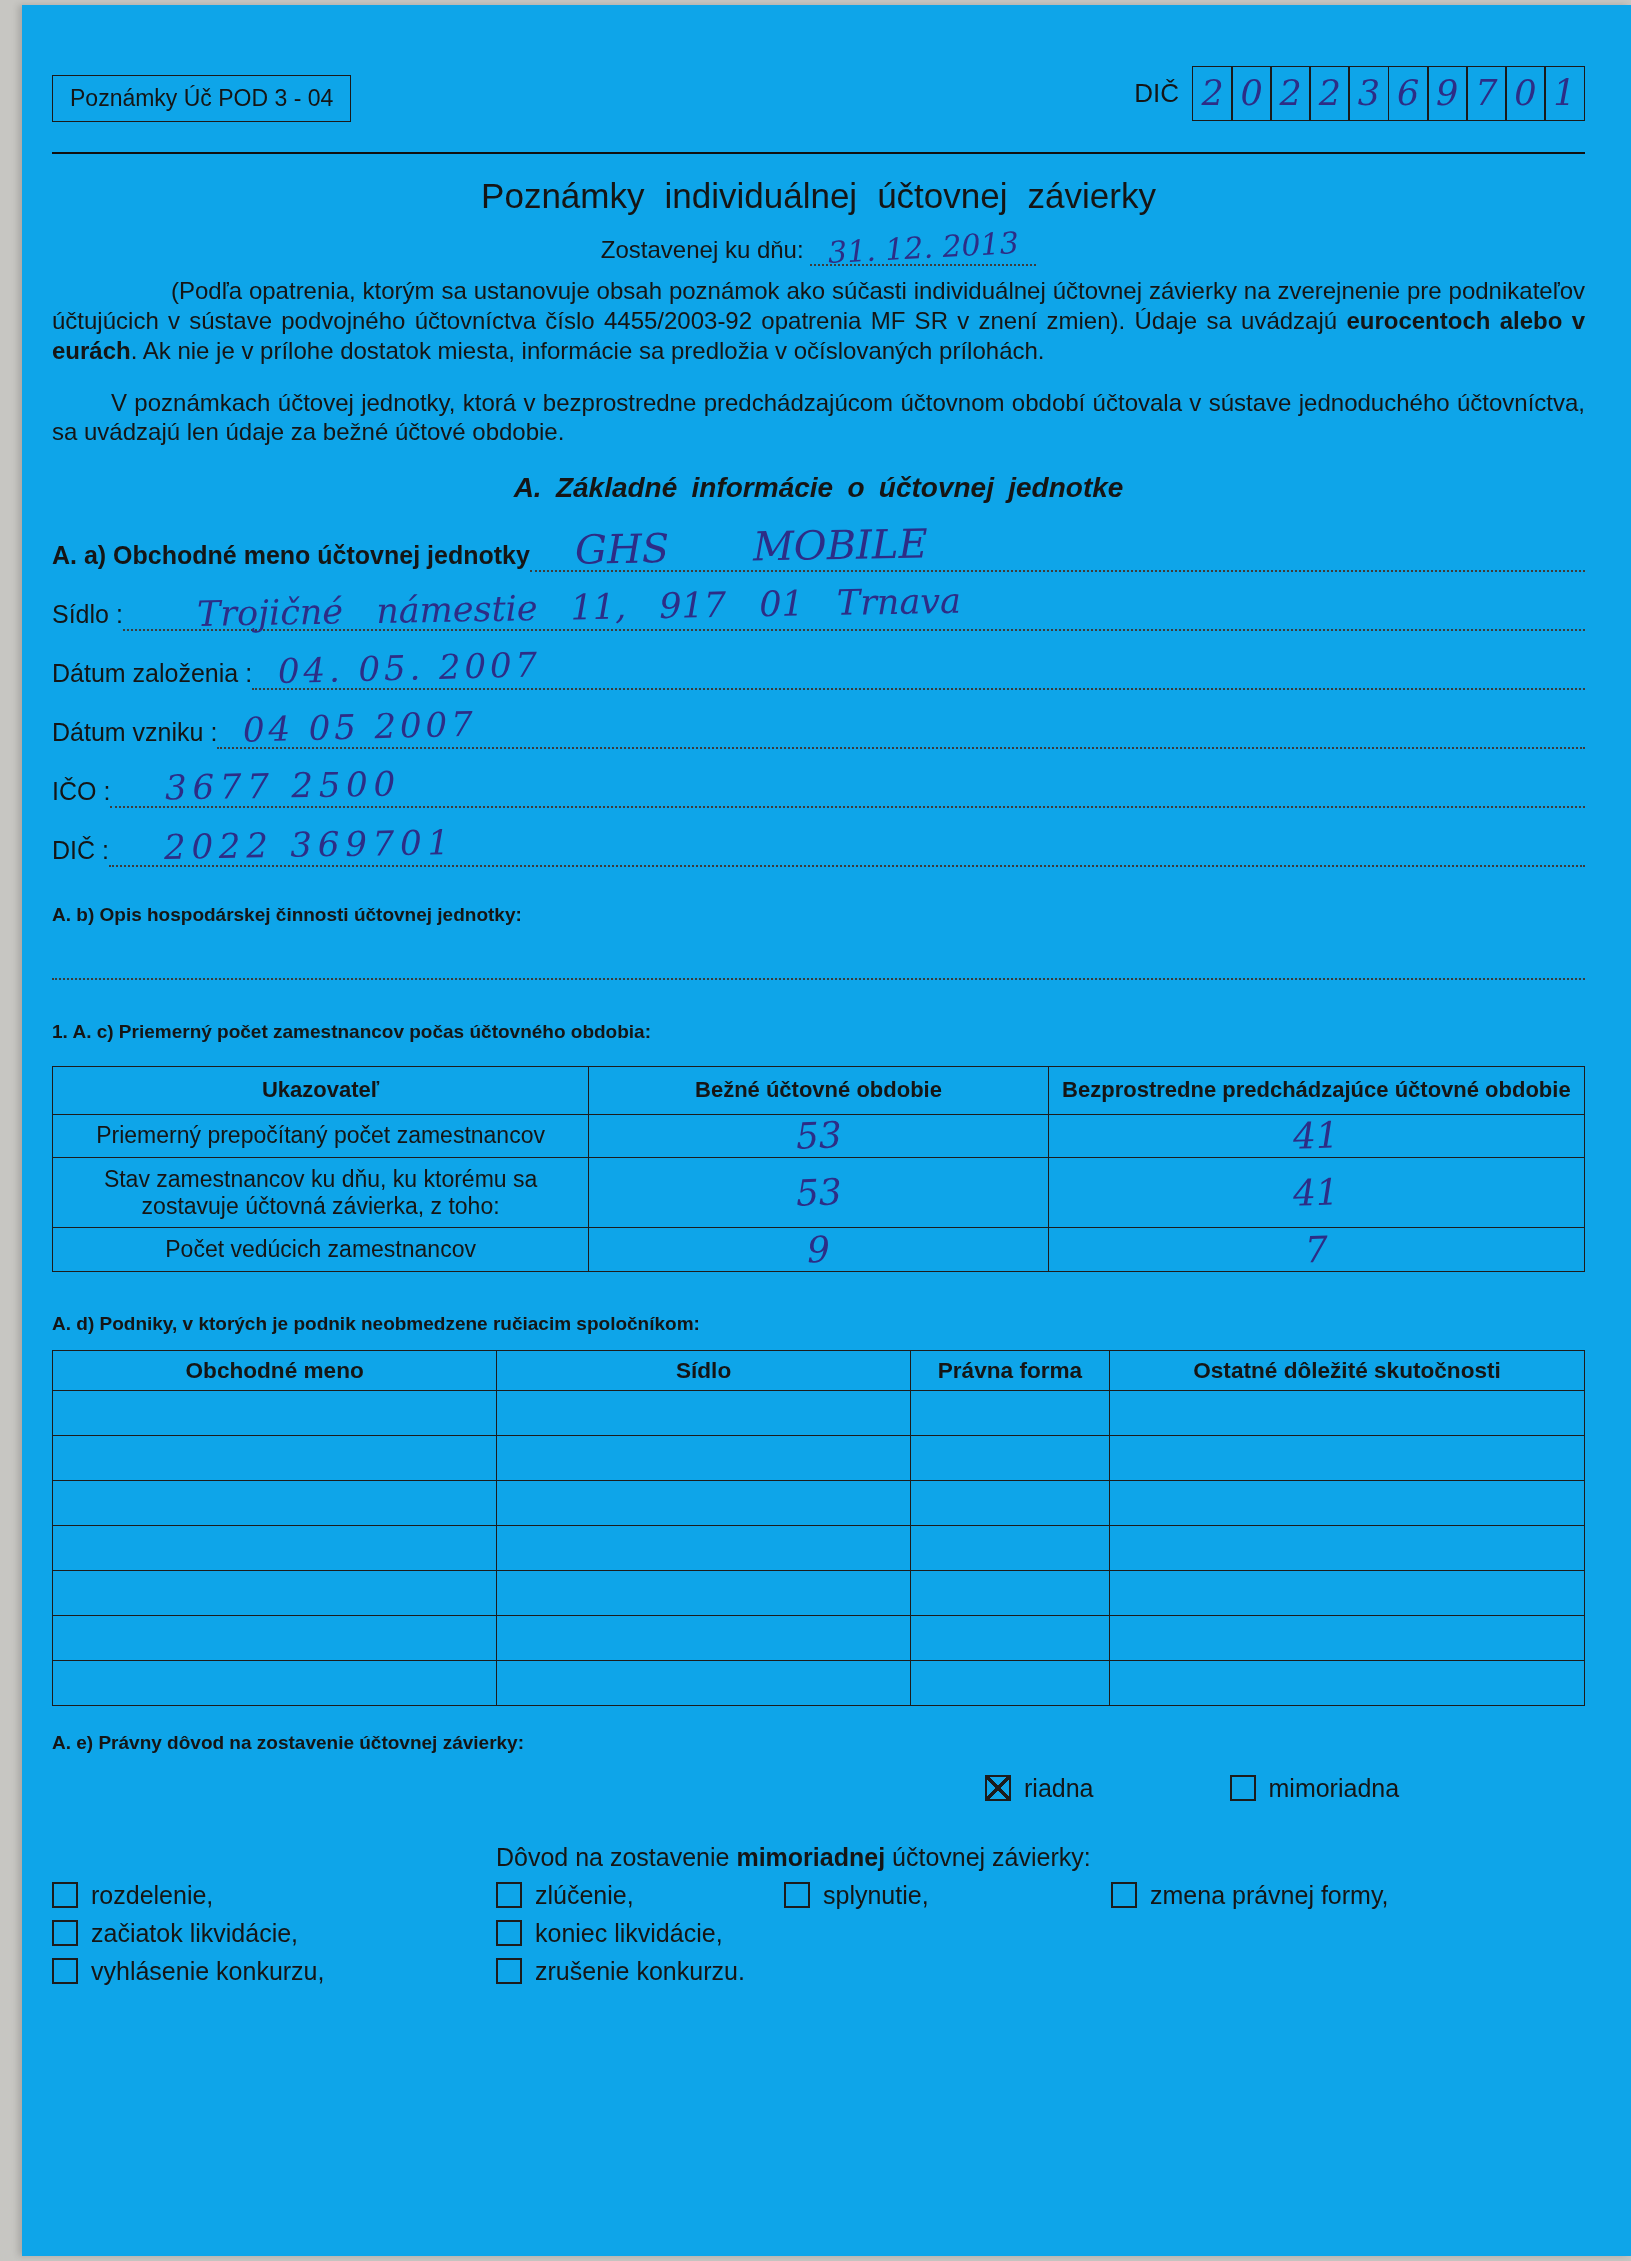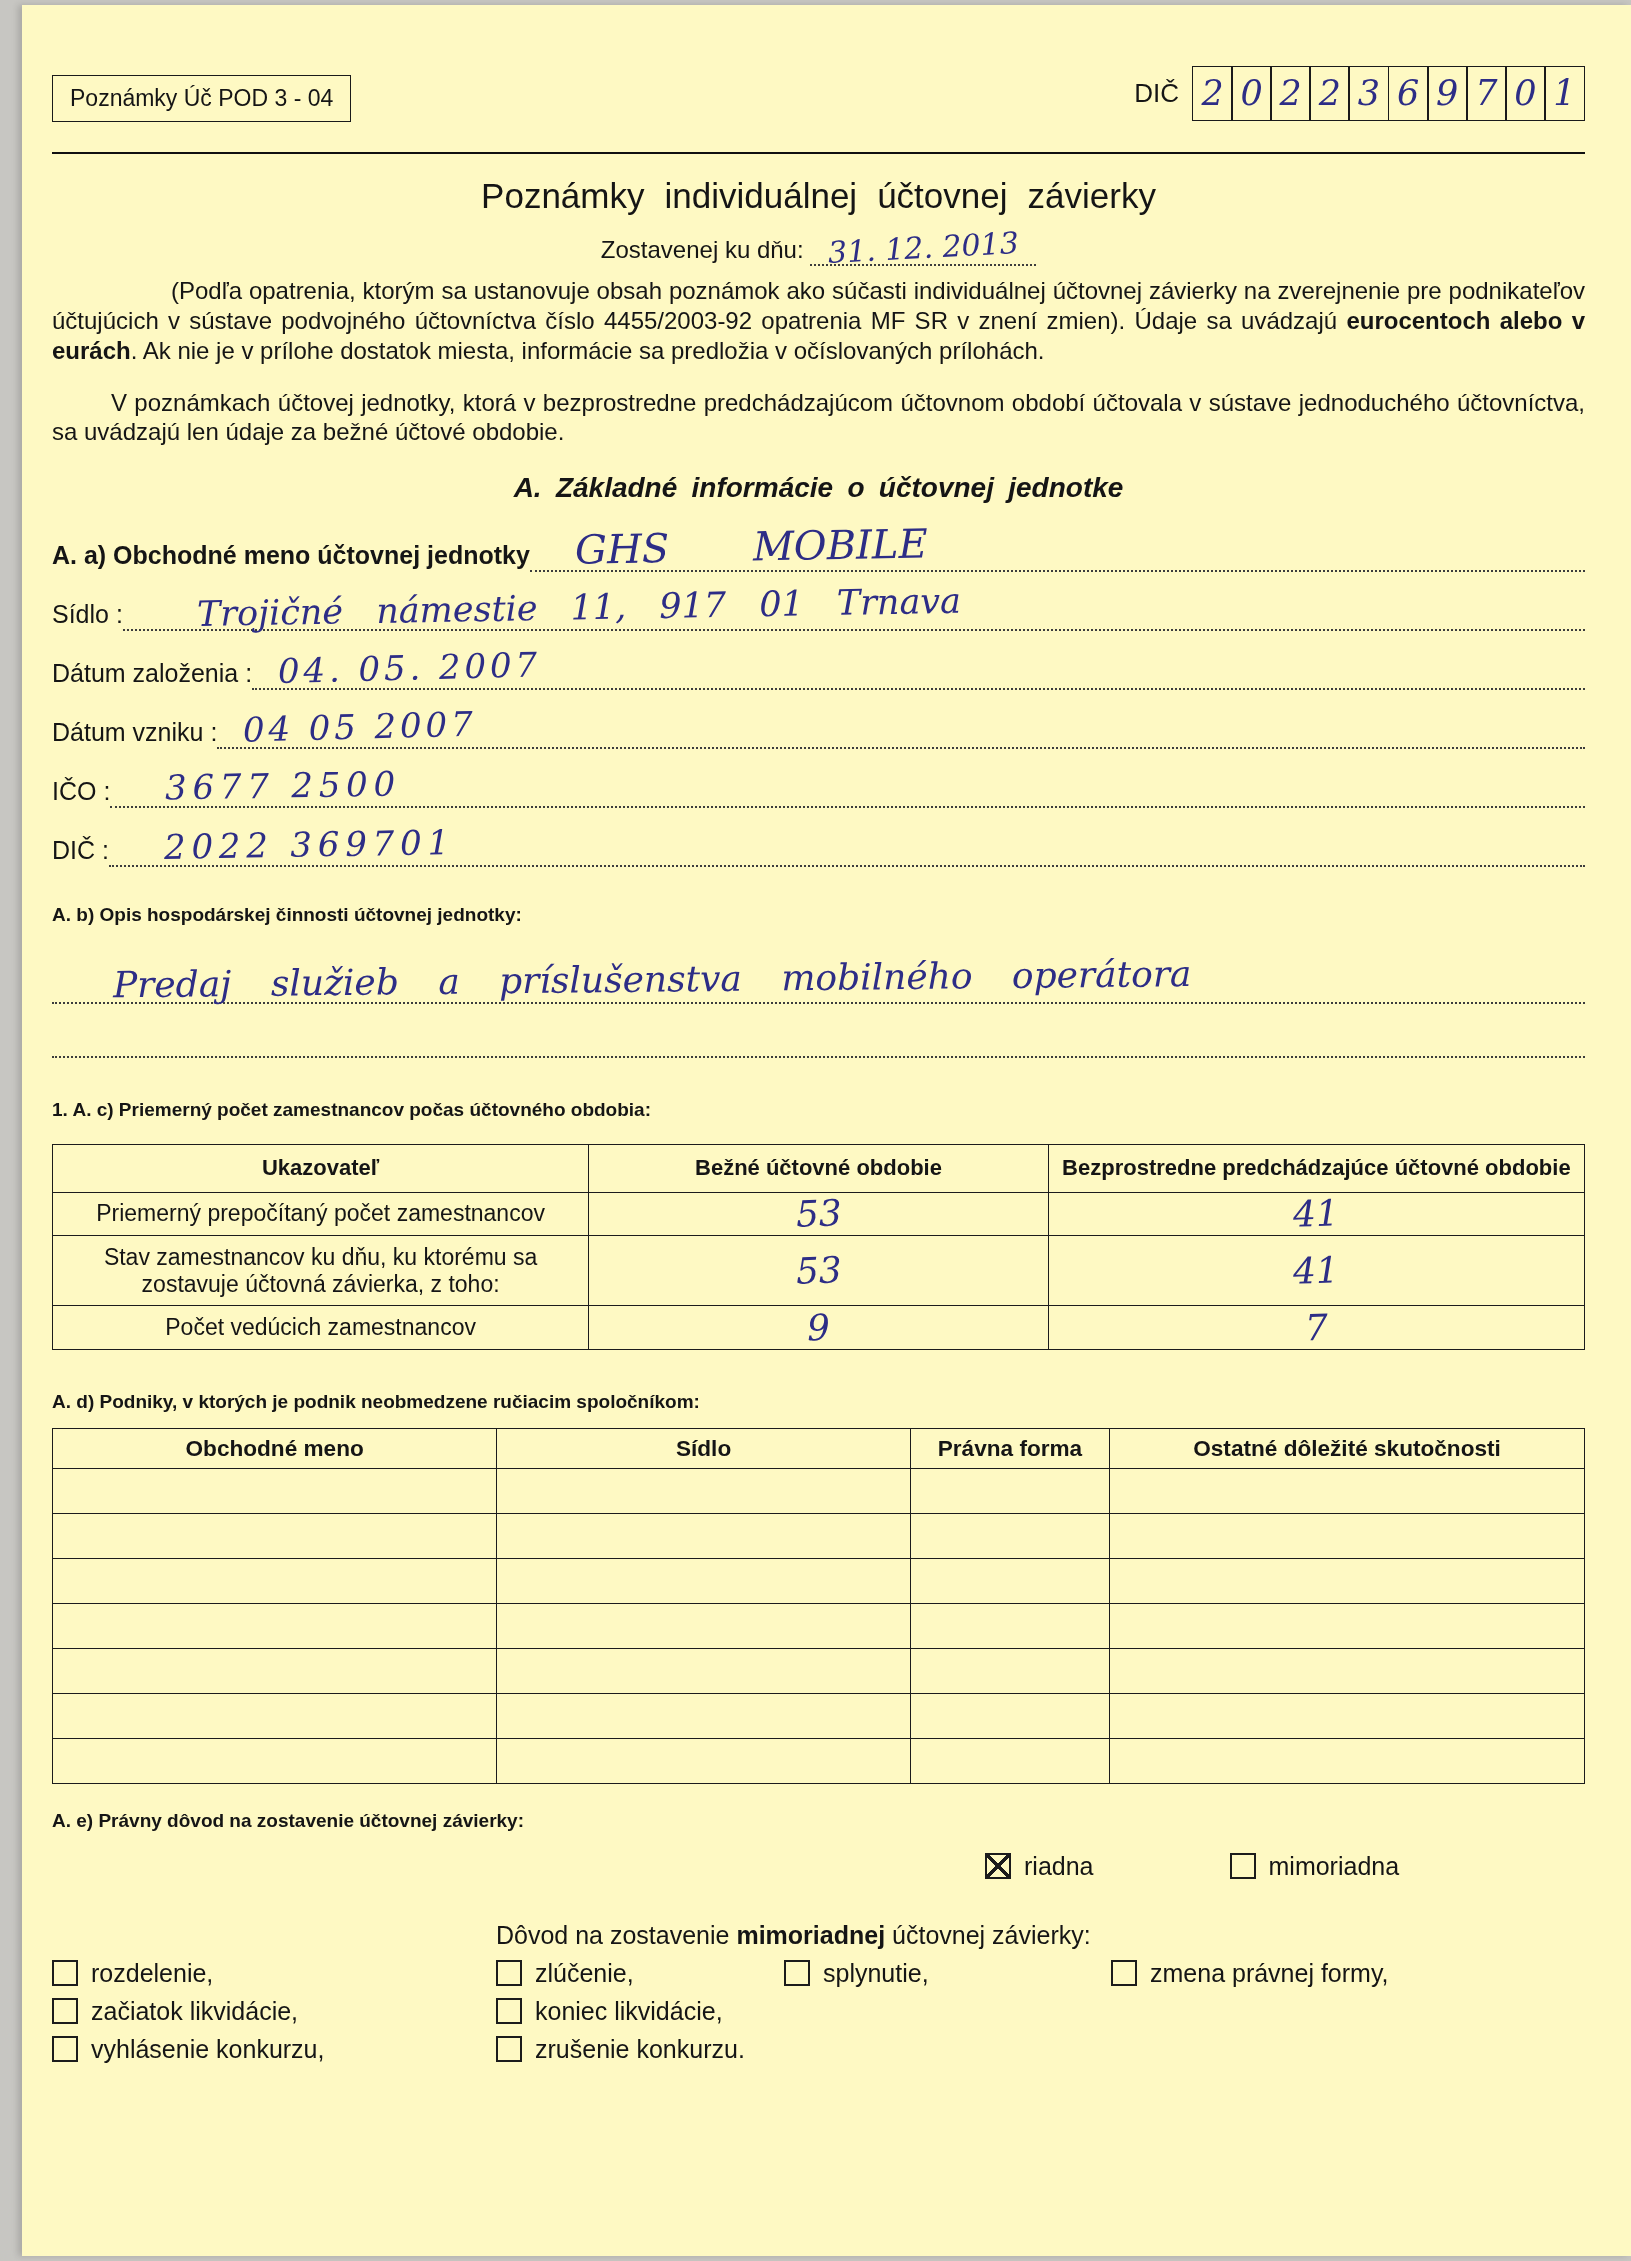--- a/index.html
+++ b/index.html
@@ -7,21 +7,21 @@
   body {
     background: #c7c6c2;
     position: relative;
     font-family: "Liberation Sans", "DejaVu Sans", sans-serif;
     color: #151515;
   }
   .paper {
     position: absolute;
     left: 22px; top: 5.2px;
     width: 1609px; height: 2251px;
-    background: #fef9c3;
+    background: #0ea5e9;
     padding: 61px 46px 26px 30px;
     box-shadow: -3.9px 0 6.5px rgba(0,0,0,0.15);
   }
 
   
   .header-row { display: flex; justify-content: space-between; align-items: flex-start; }
   .form-code-box {
     border: 1.9px solid #1a1a1a;
     padding: 9px 17px;
     font-size: 23px;
@@ -193,23 +193,20 @@
   </div>
 
   <div class="field-row">
     <span class="field-label">DIČ :</span>
     <span class="dotline">
       <span class="hw hw-num">2022 369701</span>
     </span>
   </div>
 
   <div class="section-heading mt-ab">A. b) Opis hospodárskej činnosti účtovnej jednotky:</div>
-  <div class="dotline-full ab-line1">
-    <span class="hw hw-activity">Predaj služieb a príslušenstva mobilného operátora</span>
-  </div>
   <div class="dotline-full ab-line2"></div>
 
   <div class="section-heading mt-ac">1. A. c) Priemerný počet zamestnancov počas účtovného obdobia:</div>
 
   <table class="emp-table">
     <colgroup>
         <col style="width:35%">
         <col style="width:30%">
         <col style="width:35%">
       </colgroup>

